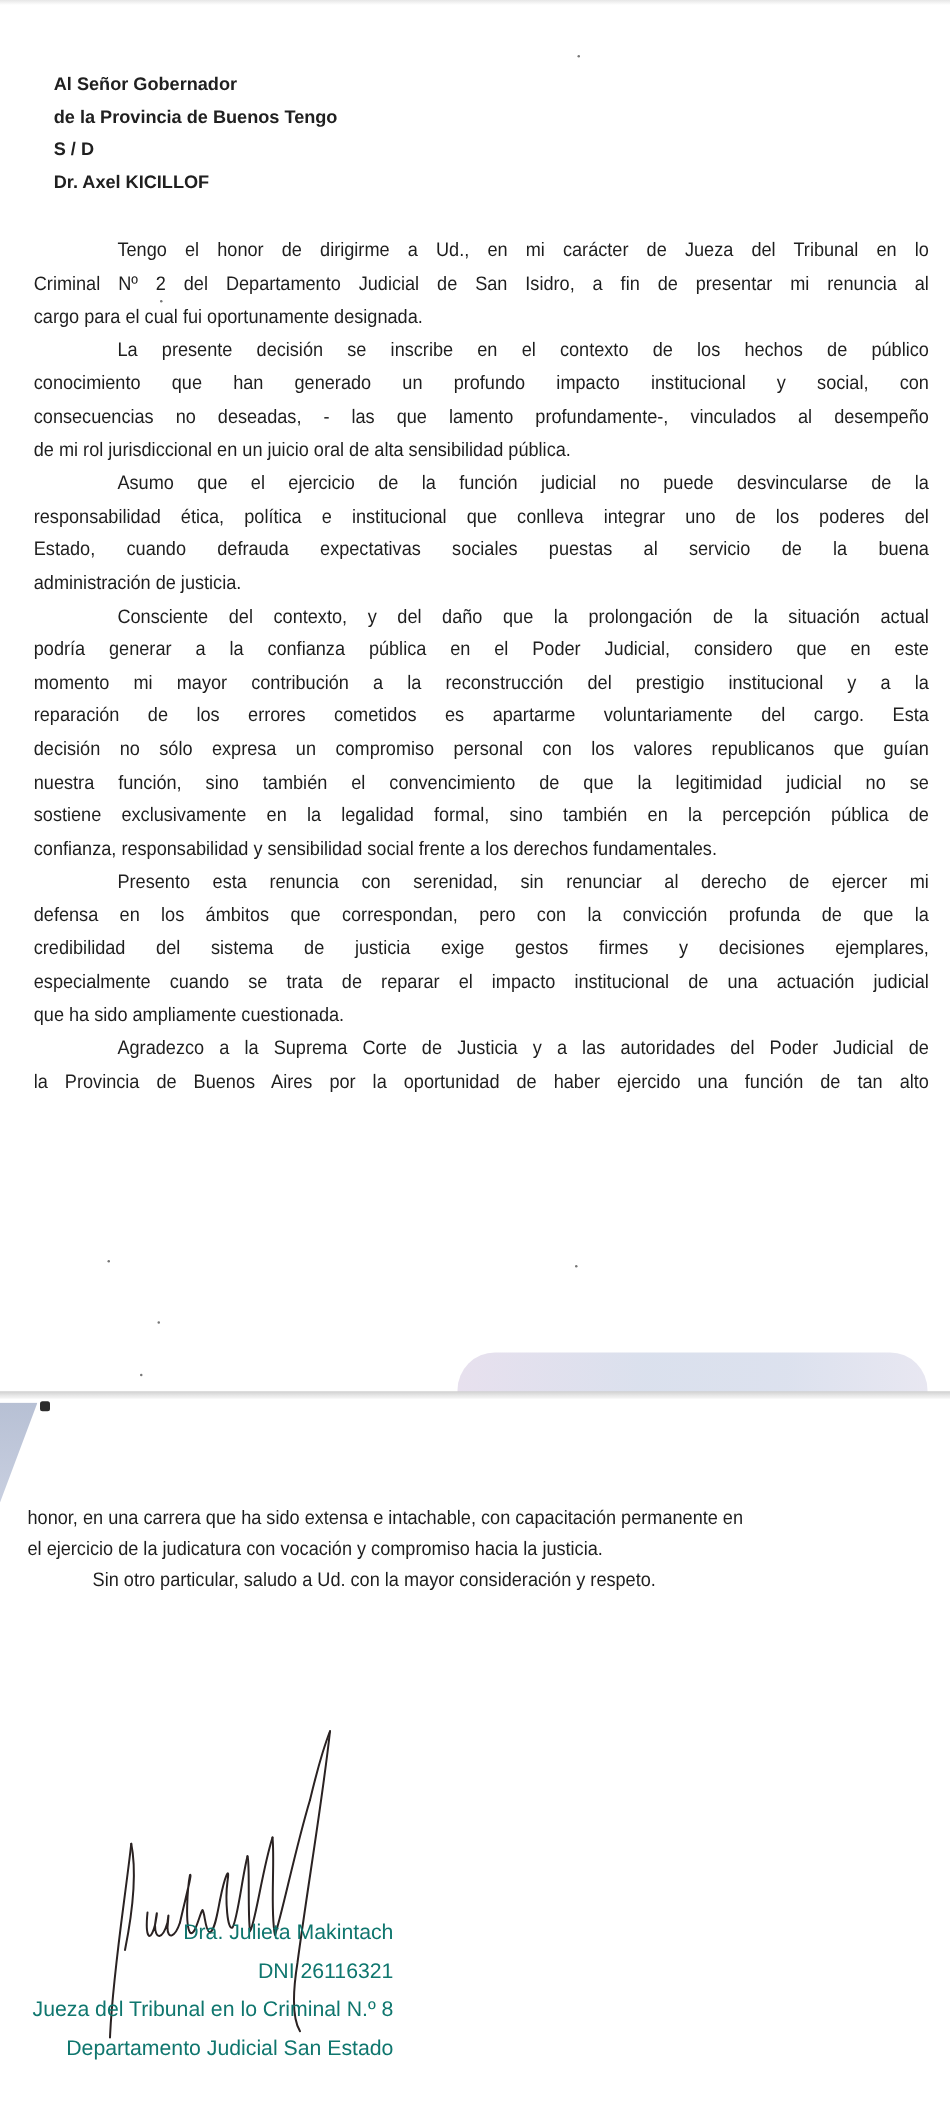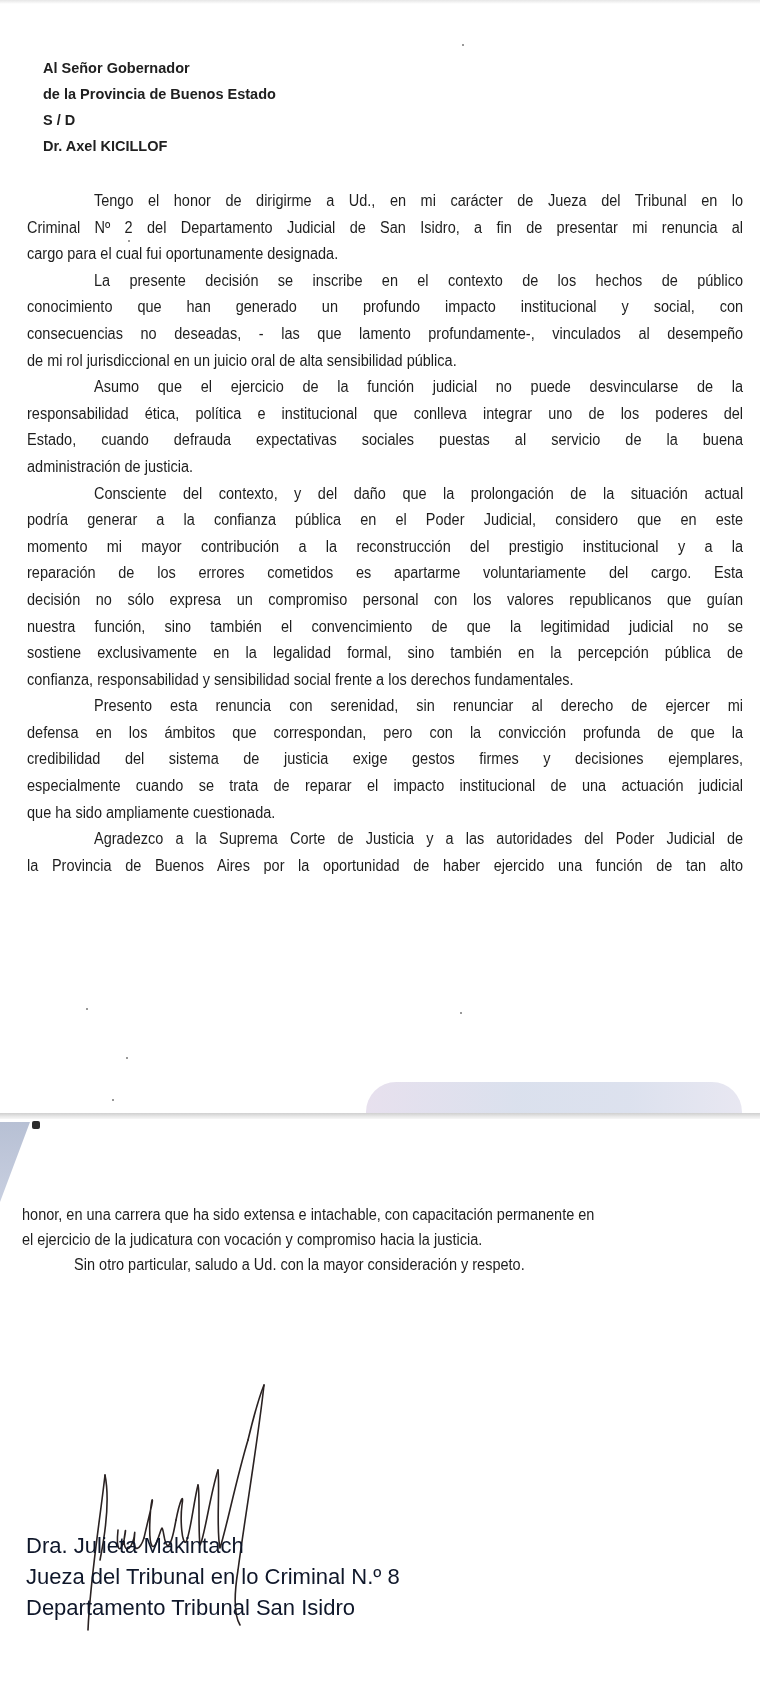--- a/index.html
+++ b/index.html
@@ -12,33 +12,33 @@
     .line { display: block; text-align: justify; text-align-last: justify; white-space: nowrap; }
     .line.last { text-align-last: left; }
     .separator { position: absolute; left: 0; top: 1113px; width: 760px; height: 6px; background: linear-gradient(#cfcfcf, #e9e9e9 60%, #f7f7f7); }
     .blue-tab { position: absolute; left: 366px; top: 1082px; width: 376px; height: 32px; border-radius: 30px 30px 0 0; background: linear-gradient(90deg, #e3dbeb, #d4dbea 40%, #d6dceb 70%, #e4e3ef); opacity: 0.85; }
     .corner-shape { position: absolute; left: 0; top: 1122px; width: 30px; height: 80px; background: linear-gradient(#b7c0d4, #c8cfe0); clip-path: polygon(0 0, 100% 0, 0 100%); }
     .corner-mark { position: absolute; left: 32px; top: 1121px; width: 8px; height: 8px; background: #2c2c2c; border-radius: 2px; }
     .page2-text { position: absolute; left: 22px; top: 1202px; font-size: 15.6px; line-height: 25px; color: #1e1e1e; transform: scaleX(0.93); transform-origin: left top; }
     .page2-text .l { white-space: nowrap; }
     .page2-text .ind { padding-left: 56px; }
     .signature { position: absolute; left: 60px; top: 1380px; width: 260px; height: 260px; }
-    .sig-block { position: absolute; left: 26px; top: 1530px; font-size: 22px; line-height: 31px; color: #0f172a; }
+    .sig-block { position: absolute; left: 26px; top: 1530px; font-size: 17px; line-height: 31px; color: #0f766e; text-align: right; }
     .sig-block div { white-space: nowrap; }
     .speck { position: absolute; width: 2px; height: 2px; background: #777; border-radius: 1px; }
   </style>
 </head>
 <body>
 
 <div class="page1">
   <div class="top-edge"></div>
 
   <div class="addressee">
     <div>Al Señor Gobernador</div>
-    <div>de la Provincia de Buenos Estado</div>
+    <div>de la Provincia de Buenos Tengo</div>
     <div>S / D</div>
     <div>Dr. Axel KICILLOF</div>
   </div>
 
   <div class="body-text" id="body-text">
       <span class="line" style="padding-left: 72px;">Tengo el honor de dirigirme a Ud., en mi carácter de Jueza del Tribunal en lo</span>
       <span class="line">Criminal Nº 2 del Departamento Judicial de San Isidro, a fin de presentar mi renuncia al</span>
       <span class="line last">cargo para el cual fui oportunamente designada.</span>
       <span class="line" style="padding-left: 72px;">La presente decisión se inscribe en el contexto de los hechos de público</span>
       <span class="line">conocimiento que han generado un profundo impacto institucional y social, con</span>
@@ -95,15 +95,16 @@
     <path d="M116 140 C 120 120, 124 112, 122 125 C 120 140, 122 165, 126 162 C 130 156, 134 120, 138 105"></path>
     <path d="M138 105 C 140 110, 138 150, 140 165 C 144 160, 150 115, 158 90"></path>
     <path d="M158 90 C 160 110, 156 150, 160 168 C 166 150, 176 100, 188 60"></path>
     <path d="M188 60 C 194 35, 200 15, 204 5"></path>
     <path d="M204 5 C 198 60, 186 130, 178 190 C 174 215, 174 235, 180 245"></path>
   </g>
 </svg>
 
 <div class="sig-block">
   <div>Dra. Julieta Makintach</div>
+  <div>DNI 26116321</div>
   <div>Jueza del Tribunal en lo Criminal N.º 8</div>
-  <div>Departamento Tribunal San Isidro</div>
+  <div>Departamento Judicial San Estado</div>
 </div>
 
 </body></html>

